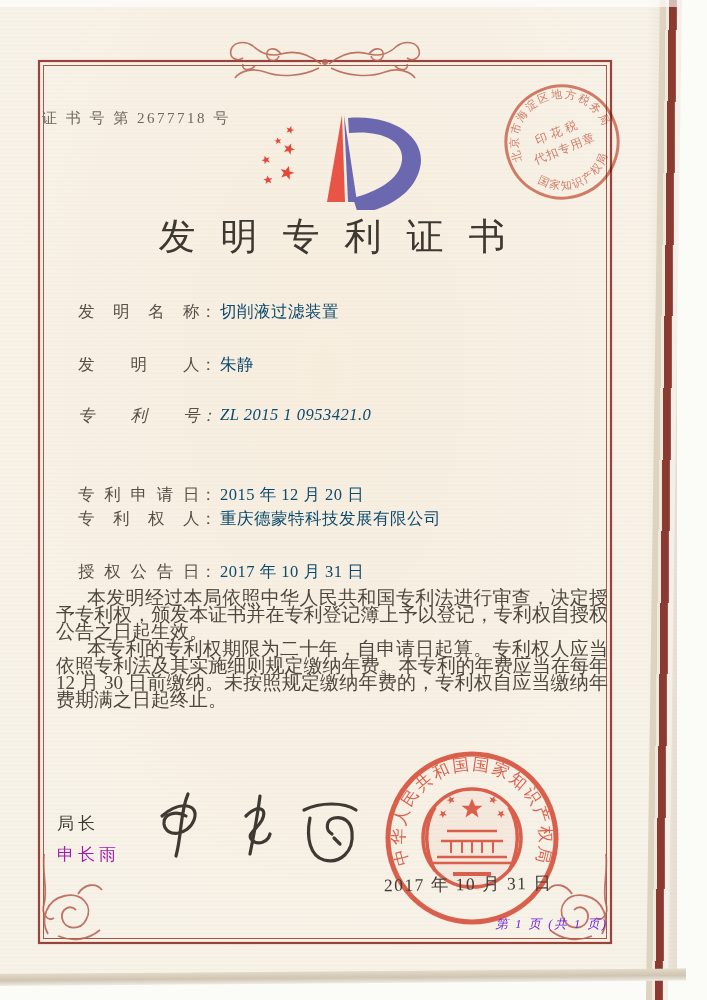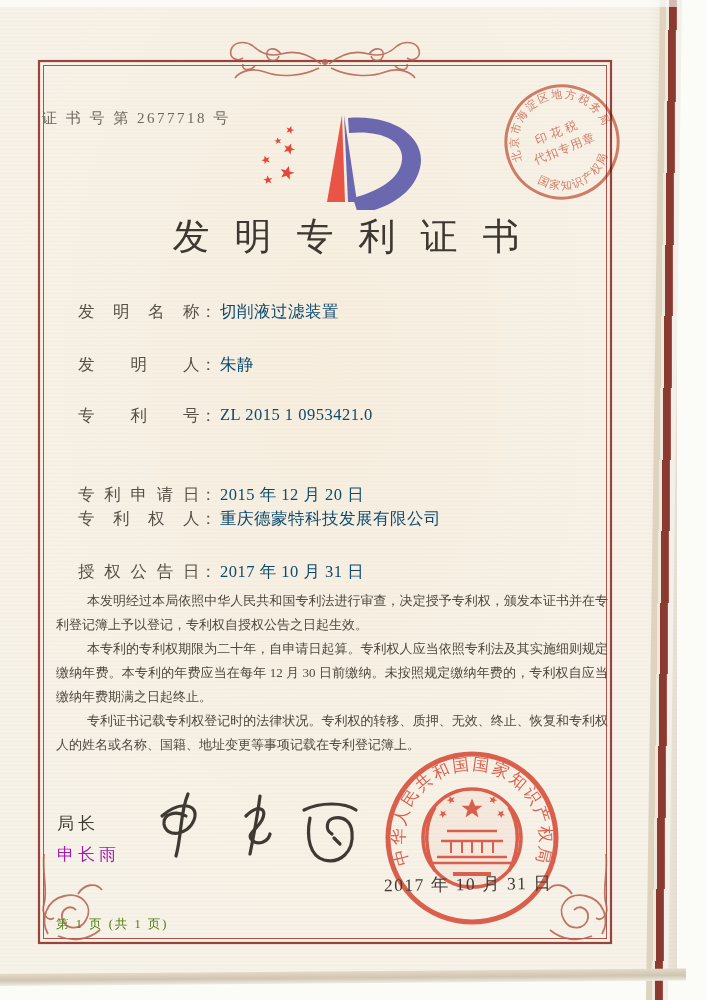--- a/index.html
+++ b/index.html
@@ -42,53 +42,53 @@
     font-size:15px;letter-spacing:2.5px;color:#6e675e;
     white-space:nowrap;
   }
   .logo{position:absolute;left:252px;top:110px;}
   .tax-stamp{
     position:absolute;left:492px;top:72px;width:140px;height:140px;
     transform:rotate(-22deg);
     mix-blend-mode:multiply;opacity:.82;
   }
   .doc-title{
-    position:absolute;left:70px;top:212px;width:552px;
+    position:absolute;left:56px;top:212px;width:552px;
     text-align:center;font-size:37px;letter-spacing:25px;
     color:#3d3831;white-space:nowrap;text-indent:25px;
   }
   .field-row{
     position:absolute;left:58px;height:24px;white-space:nowrap;
     font-size:16.5px;color:#575047;letter-spacing:.5px;
   }
   .field-label{display:inline-block;width:122px;text-align:justify;text-align-last:justify;vertical-align:top;margin-left:20px;}
   .field-colon{display:inline-block;vertical-align:top;}
   .field-value{display:inline-block;margin-left:3px;color:#0c4a6e;vertical-align:top;}
-  .row0{top:301px;} .row1{top:354px;} .row2{top:405px;}
+  .row0{top:301px;} .row1{top:354px;} .row2{top:405px;font-style:italic;}
   .row3{top:484px;} .row4{top:508px;} .row5{top:561px;}
 
   .body-text{
     position:absolute;left:56px;top:589px;width:552px;
-    font-size:13px;line-height:24px;color:#4e473e;
+    font-size:19px;line-height:17px;color:#4e473e;
     text-align:justify;
   }
   .body-text p{margin:0;text-indent:31px;}
 
   .director-title{position:absolute;left:57px;top:812px;font-size:17px;letter-spacing:4px;color:#3f3a34;}
   .director-name{position:absolute;left:57px;top:843px;font-size:17px;letter-spacing:4px;color:#a21caf;}
   .signature{position:absolute;left:128px;top:782px;}
 
   .seal{position:absolute;left:377px;top:743px;mix-blend-mode:multiply;opacity:.88;}
   .seal-date{
     position:absolute;left:384px;top:872px;font-size:17.5px;letter-spacing:1.5px;
     color:#403b35;white-space:nowrap;transform:rotate(-.8deg);
   }
   .footer{
-    position:absolute;left:56px;top:916px;width:552px;text-align:left;
-    font-size:12.5px;letter-spacing:2px;color:#4d7c0f;
+    position:absolute;left:56px;top:916px;width:552px;text-align:right;
+    font-size:12.5px;letter-spacing:2px;color:#6d28d9;font-style:italic;
   }
 </style>
 </head>
 <body>
 
 <div class="stage">
 
   <div class="paper"></div>
   <div class="paper-shade-right"></div>
   <div class="edge-right"></div>
@@ -187,21 +187,20 @@
     <div class="field-row row4">
       <span class="field-label">专利权人</span><span class="field-colon">：</span><span class="field-value">重庆德蒙特科技发展有限公司</span>
     </div>
     <div class="field-row row5">
       <span class="field-label">授权公告日</span><span class="field-colon">：</span><span class="field-value">2017 年 10 月 31 日</span>
     </div>
 
     <div class="body-text">
       <p>本发明经过本局依照中华人民共和国专利法进行审查，决定授予专利权，颁发本证书并在专利登记簿上予以登记，专利权自授权公告之日起生效。</p>
       <p>本专利的专利权期限为二十年，自申请日起算。专利权人应当依照专利法及其实施细则规定缴纳年费。本专利的年费应当在每年 12 月 30 日前缴纳。未按照规定缴纳年费的，专利权自应当缴纳年费期满之日起终止。</p>
-      <p>专利证书记载专利权登记时的法律状况。专利权的转移、质押、无效、终止、恢复和专利权人的姓名或名称、国籍、地址变更等事项记载在专利登记簿上。</p>
     </div>
 
     <div class="director-title">局长</div>
     <div class="director-name">申长雨</div>
 
     <svg class="signature" width="240" height="100" viewBox="0 0 240 100">
       <g fill="none" stroke="#3e3933" stroke-width="3.2" stroke-linecap="round">
         <path d="M60,12 C52,30 54,52 48,74"></path>
         <path d="M34,34 C52,18 72,22 66,38 C60,54 38,56 36,42 C35,32 48,28 58,34"></path>
         <path d="M118,34 C130,22 140,26 134,38 C128,49 118,52 124,58 C130,64 140,60 142,52"></path>

